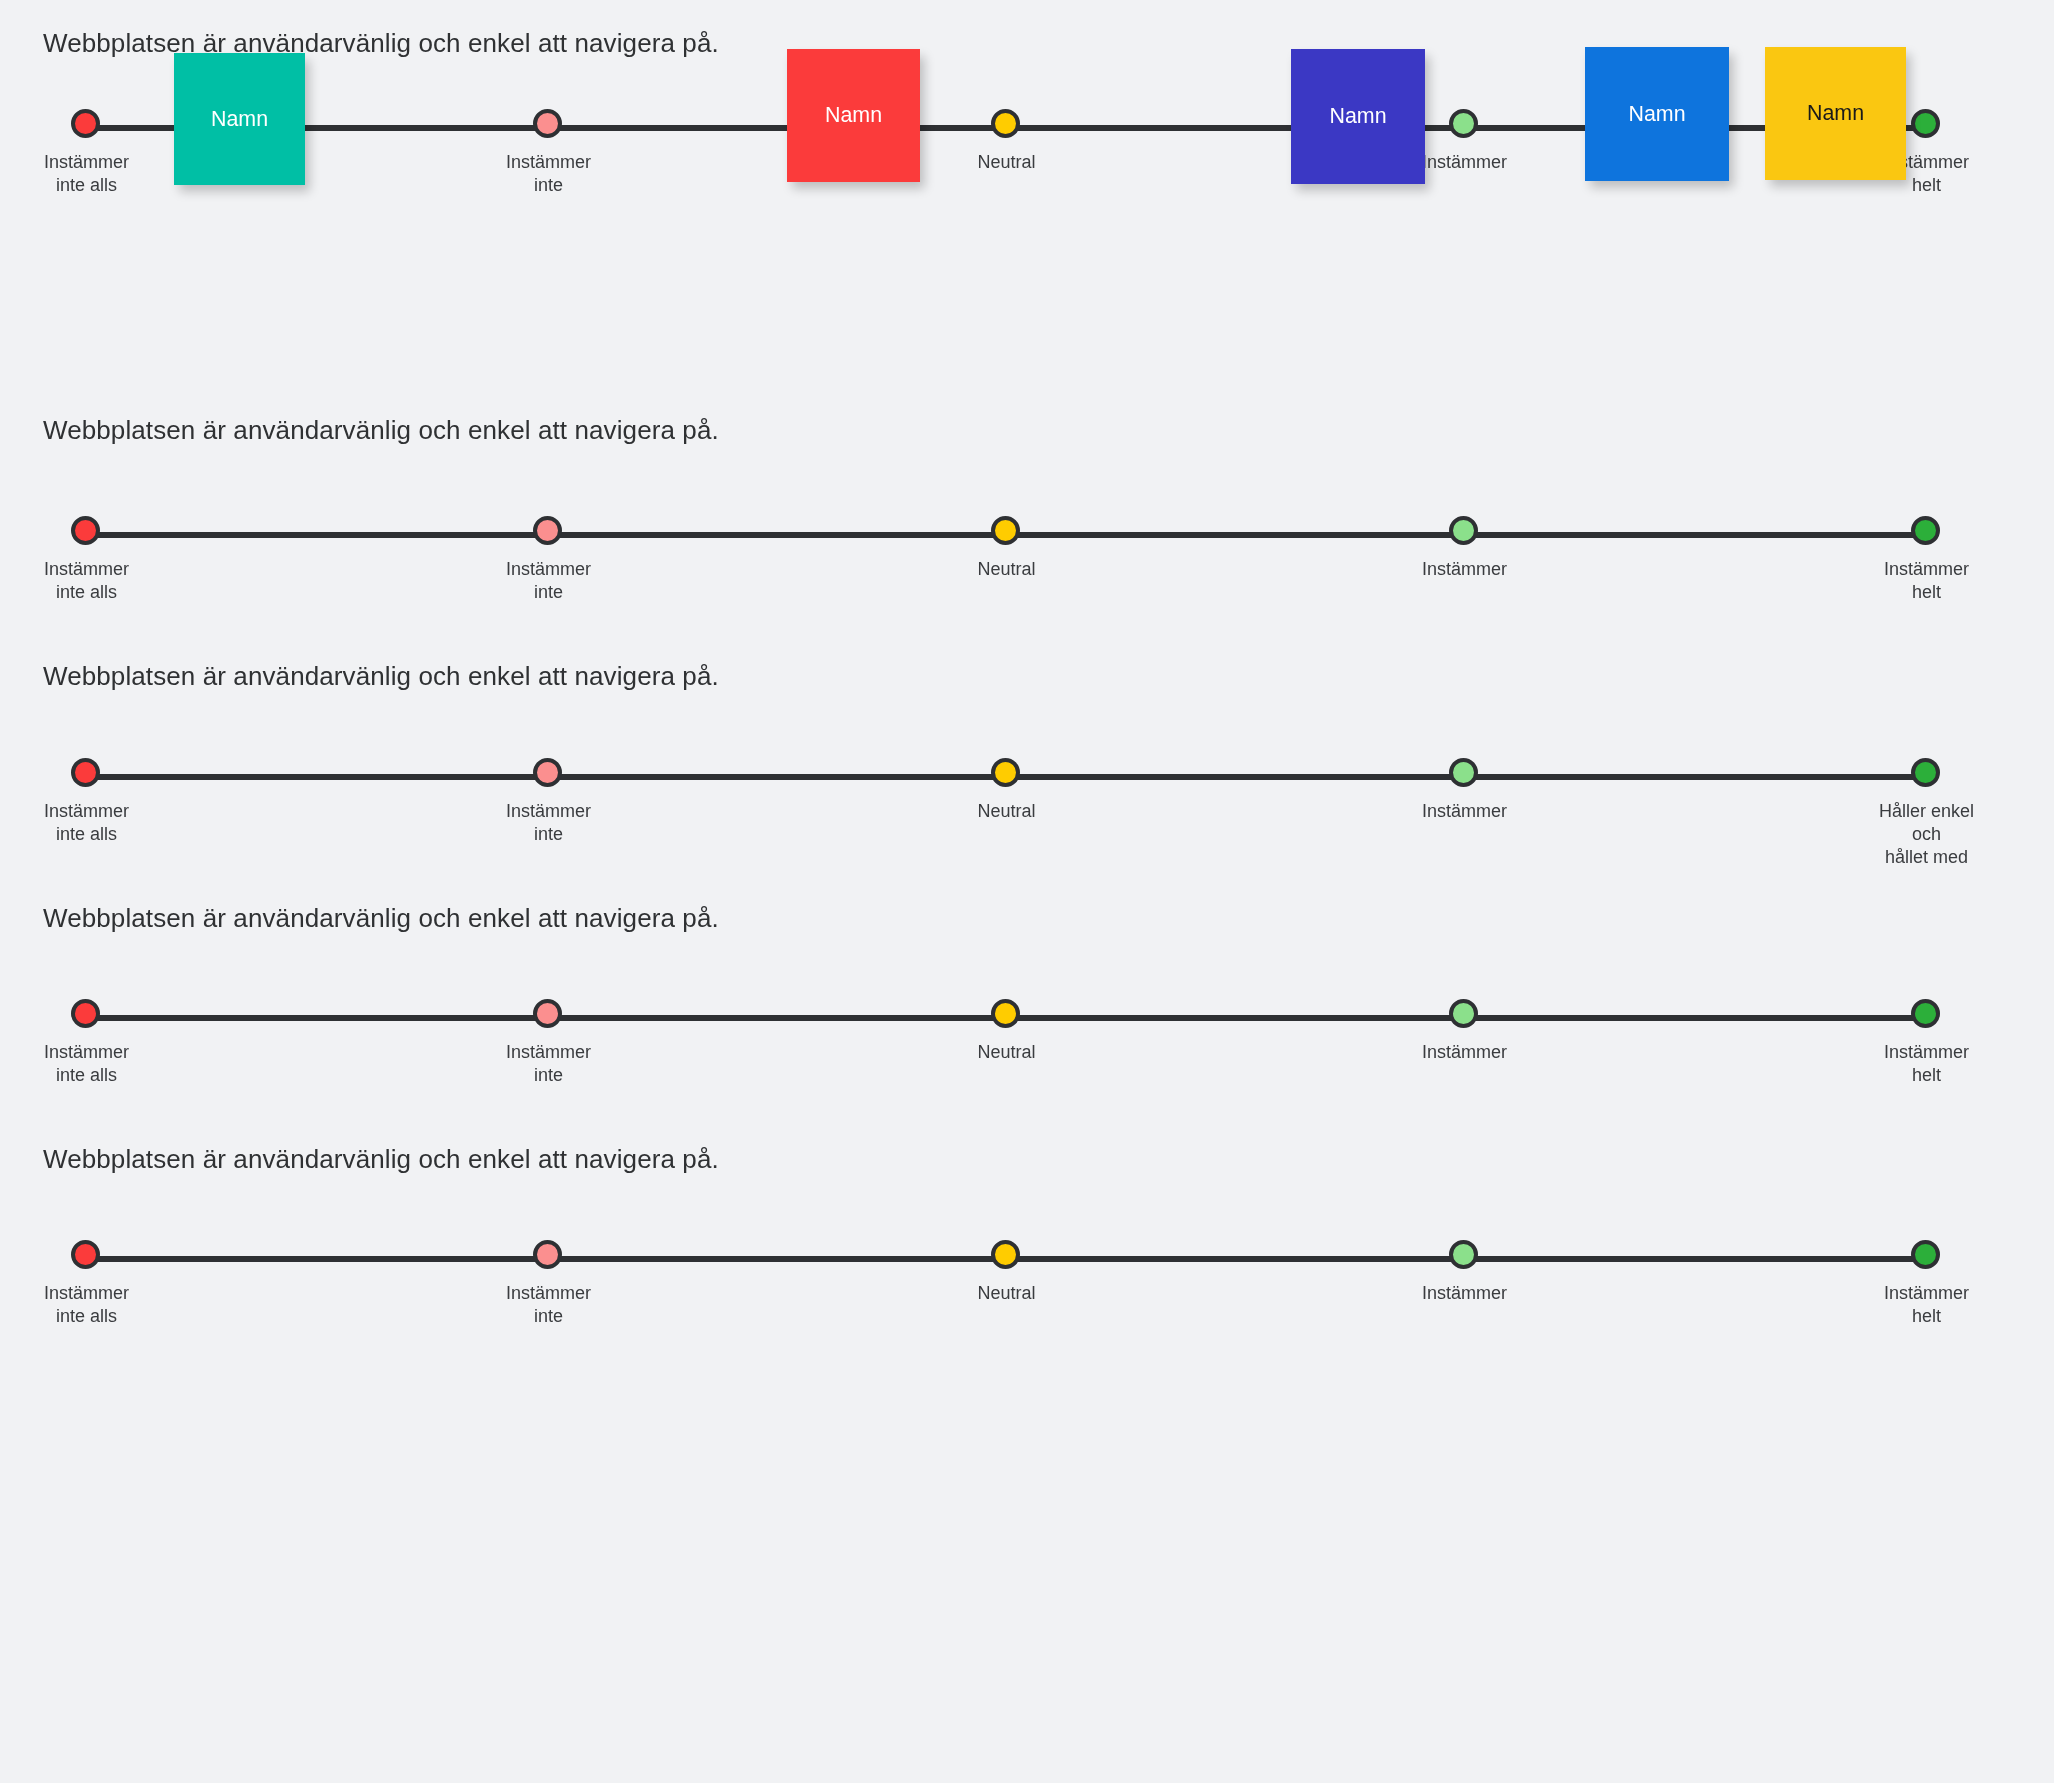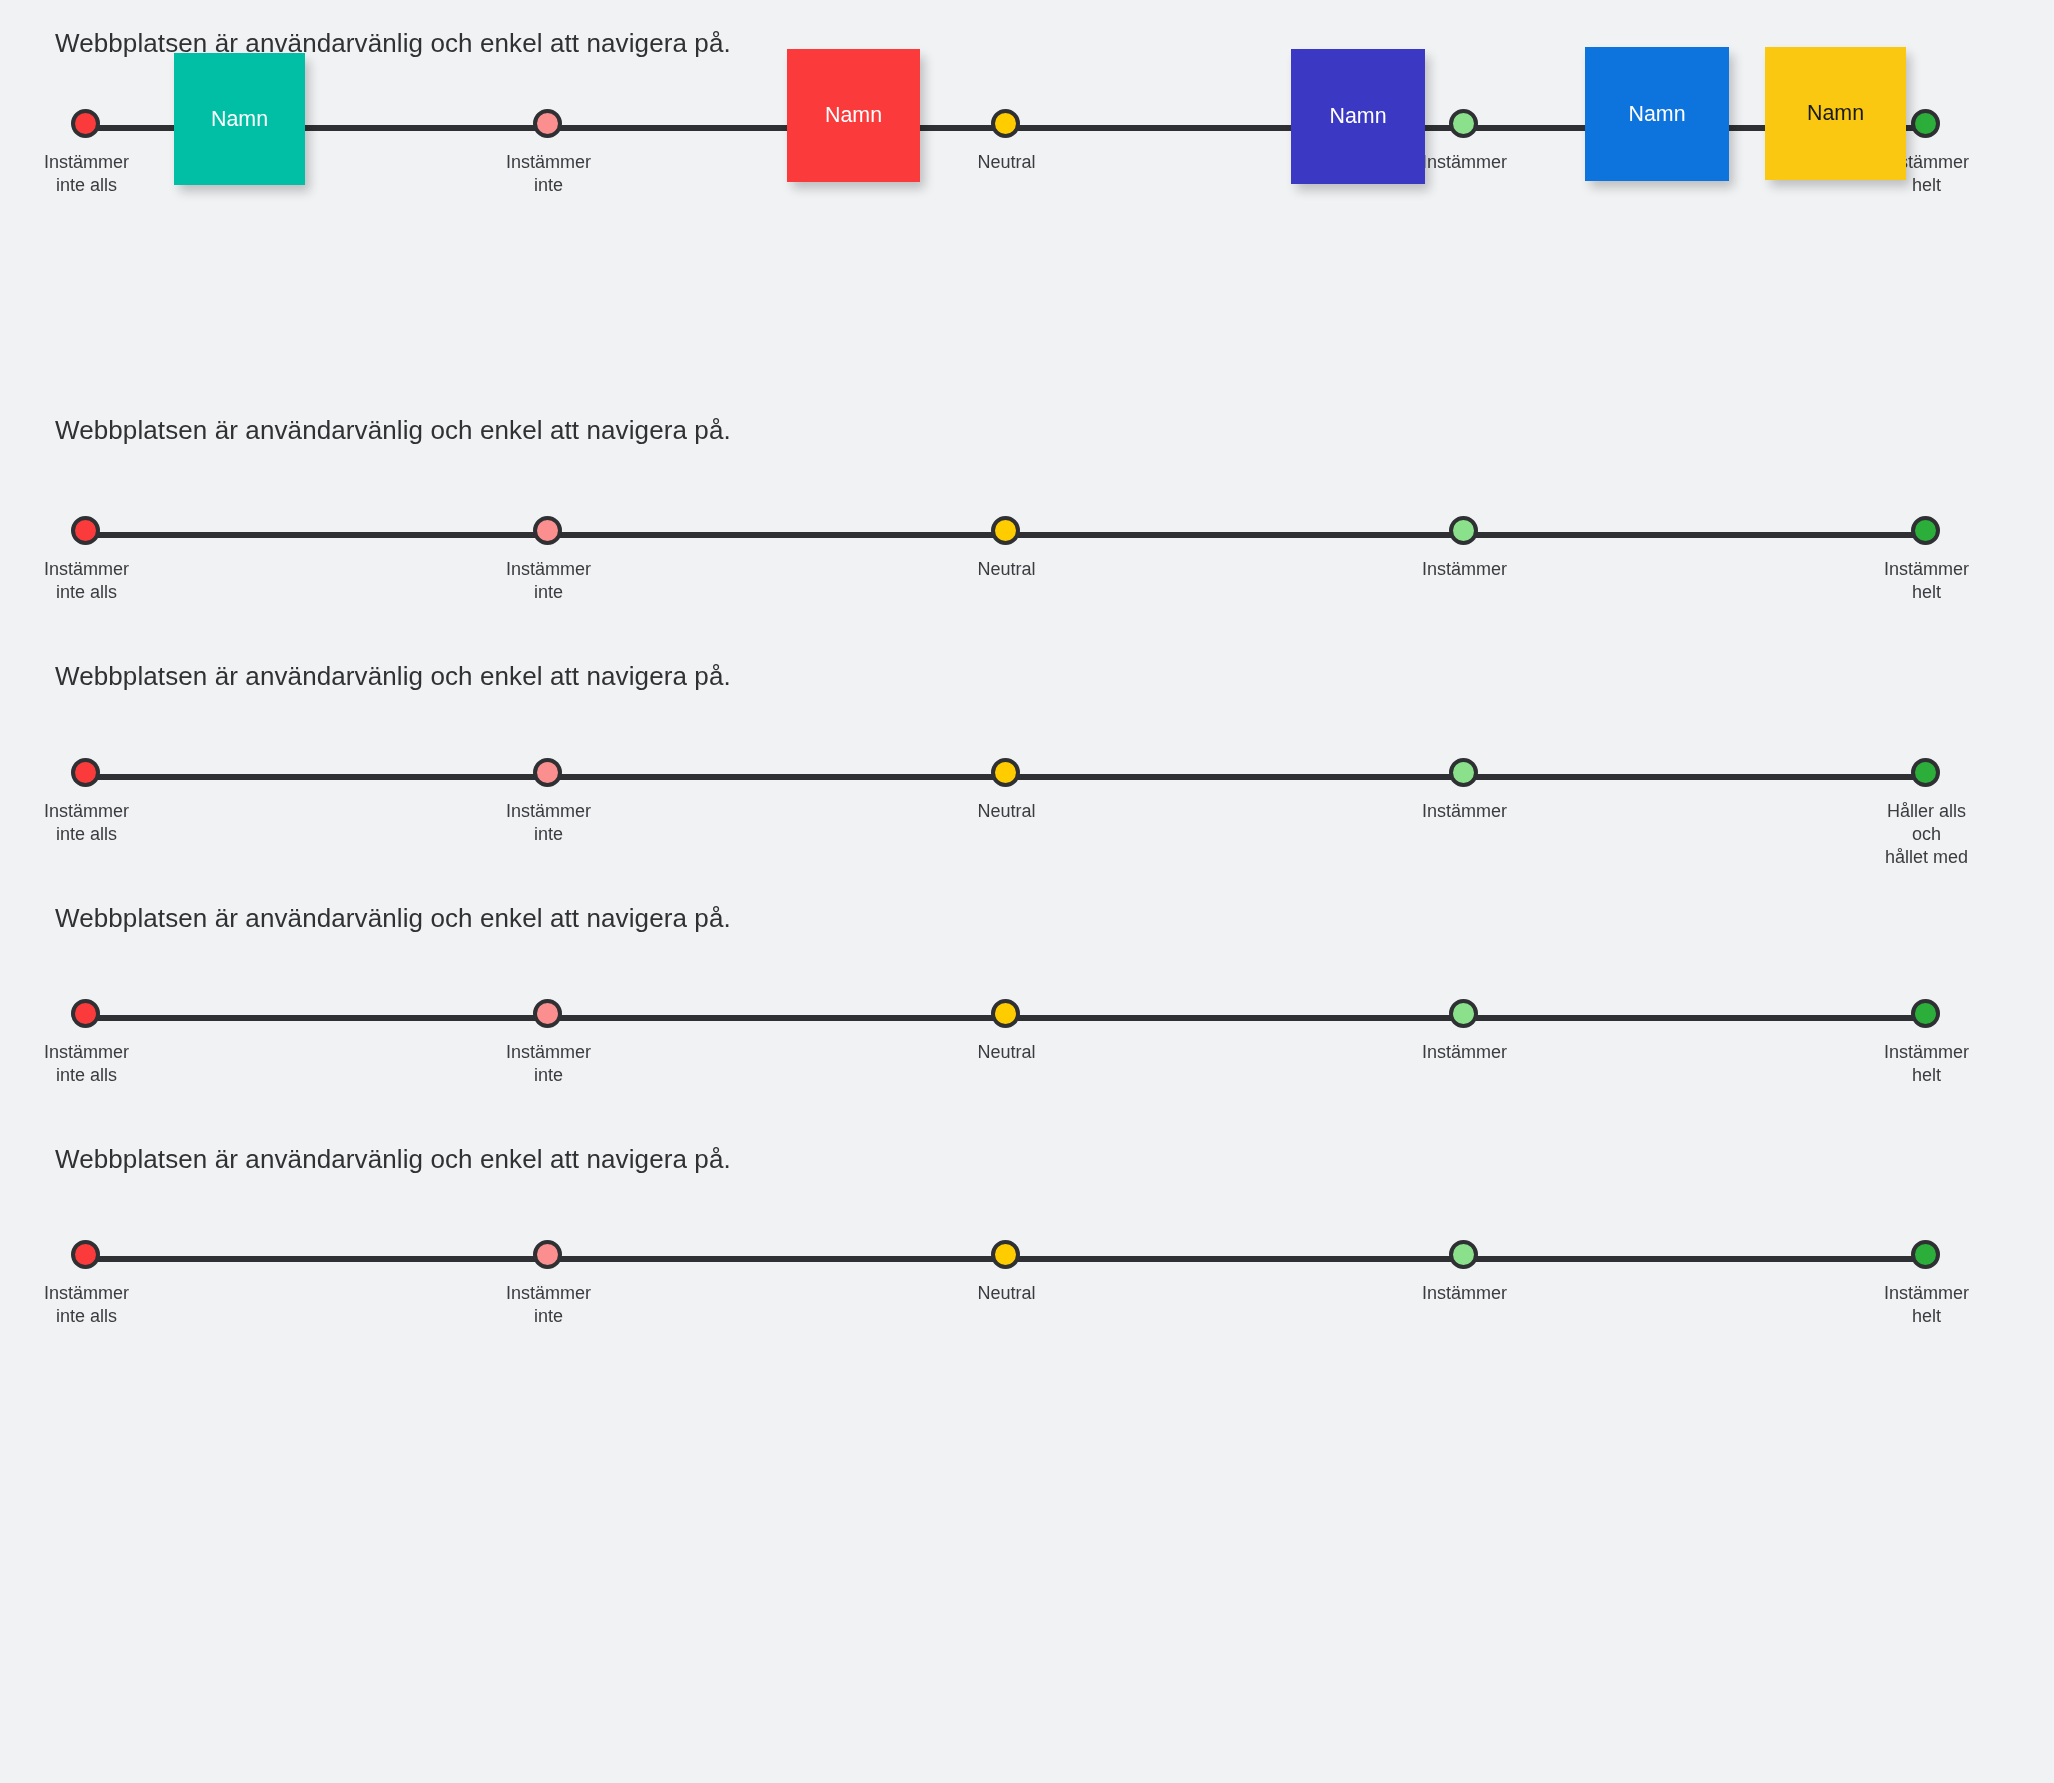--- a/index.html
+++ b/index.html
@@ -18,21 +18,20 @@
 
   .question-title{
     position:absolute;
     left:43px;
     width:822px;
     font-size:26px;
     line-height:34px;
     color:#2f3133;
     letter-spacing:0.1px;
     white-space:pre-line;
-    margin-left:12px;
   }
 
   .scale{
     position:absolute;
     left:0;
     width:2055px;
     height:103px;
   }
 
   
@@ -144,21 +143,21 @@
         <div class="point-label" style="left: 86px;">Instämmer
 inte alls</div>
         <div class="point" style="left: 548px; background: rgb(251, 143, 143);"></div>
         <div class="point-label" style="left: 548px;">Instämmer
 inte</div>
         <div class="point" style="left: 1006px; background: rgb(255, 204, 0);"></div>
         <div class="point-label" style="left: 1006px;">Neutral</div>
         <div class="point" style="left: 1464px; background: rgb(139, 224, 139);"></div>
         <div class="point-label" style="left: 1464px;">Instämmer</div>
         <div class="point" style="left: 1926px; background: rgb(44, 175, 58);"></div>
-        <div class="point-label" style="left: 1926px;">Håller alls
+        <div class="point-label" style="left: 1926px;">Håller enkel
 och
 hållet med</div>
       </div>
     </div>
     <div class="scale-block" style="top: 0px;">
       <div class="question-title" style="top: 901px;">Webbplatsen är användarvänlig och enkel att navigera på.</div>
       <div class="scale" style="top: 988px;">
         <div class="rail"></div>
         <div class="point" style="left: 86px; background: rgb(251, 59, 59);"></div>
         <div class="point-label" style="left: 86px;">Instämmer

